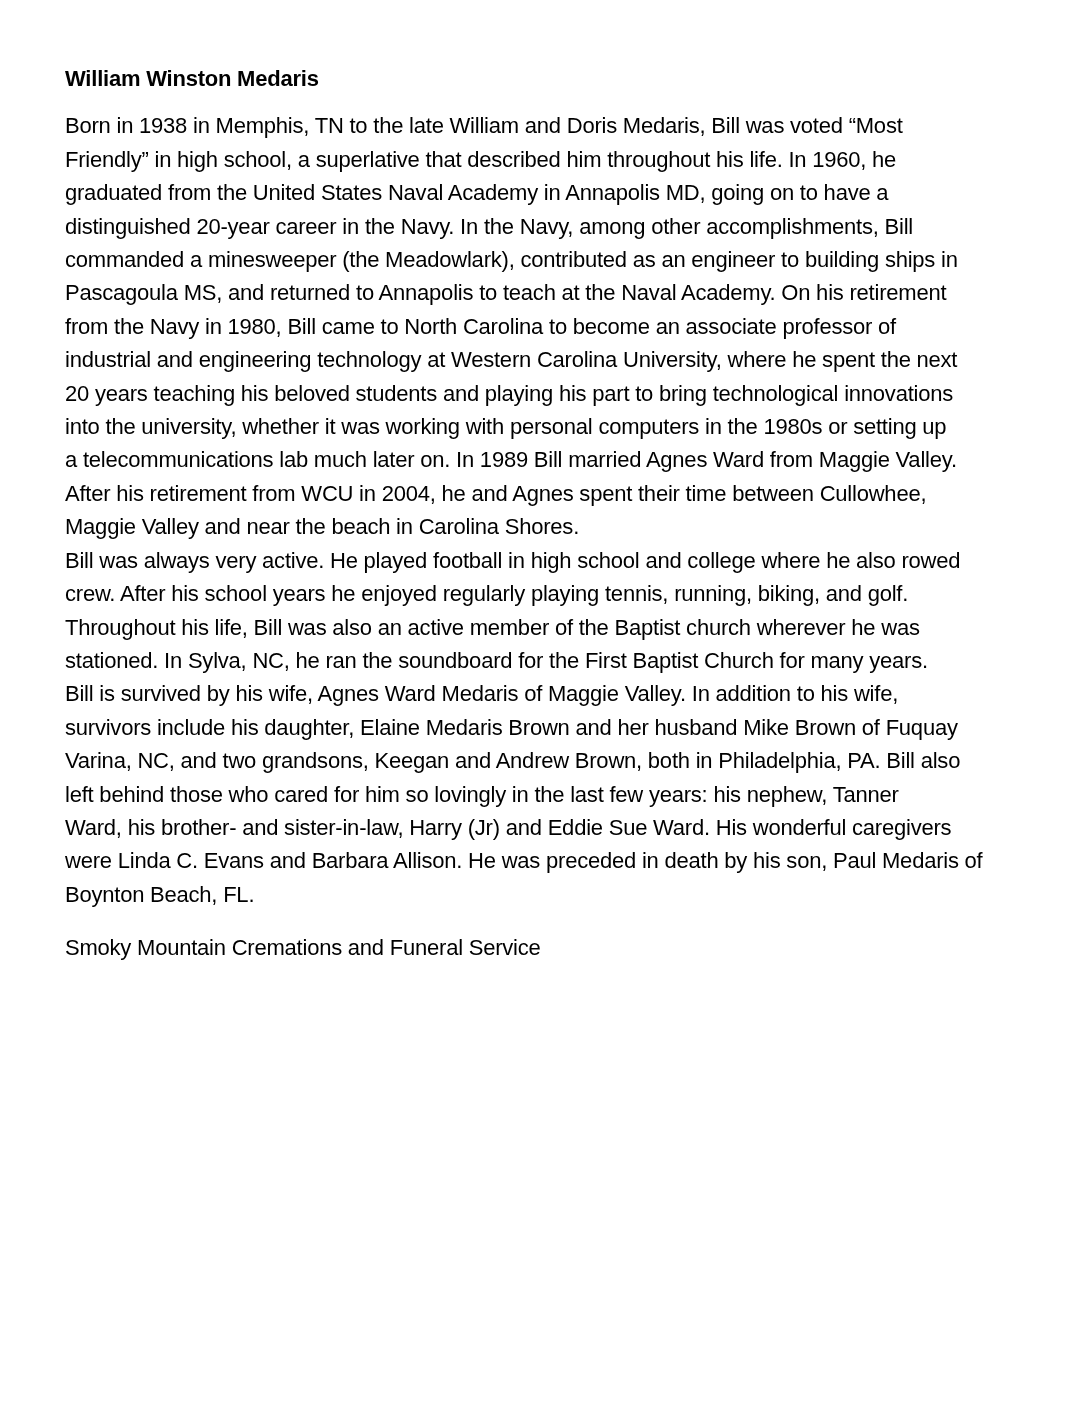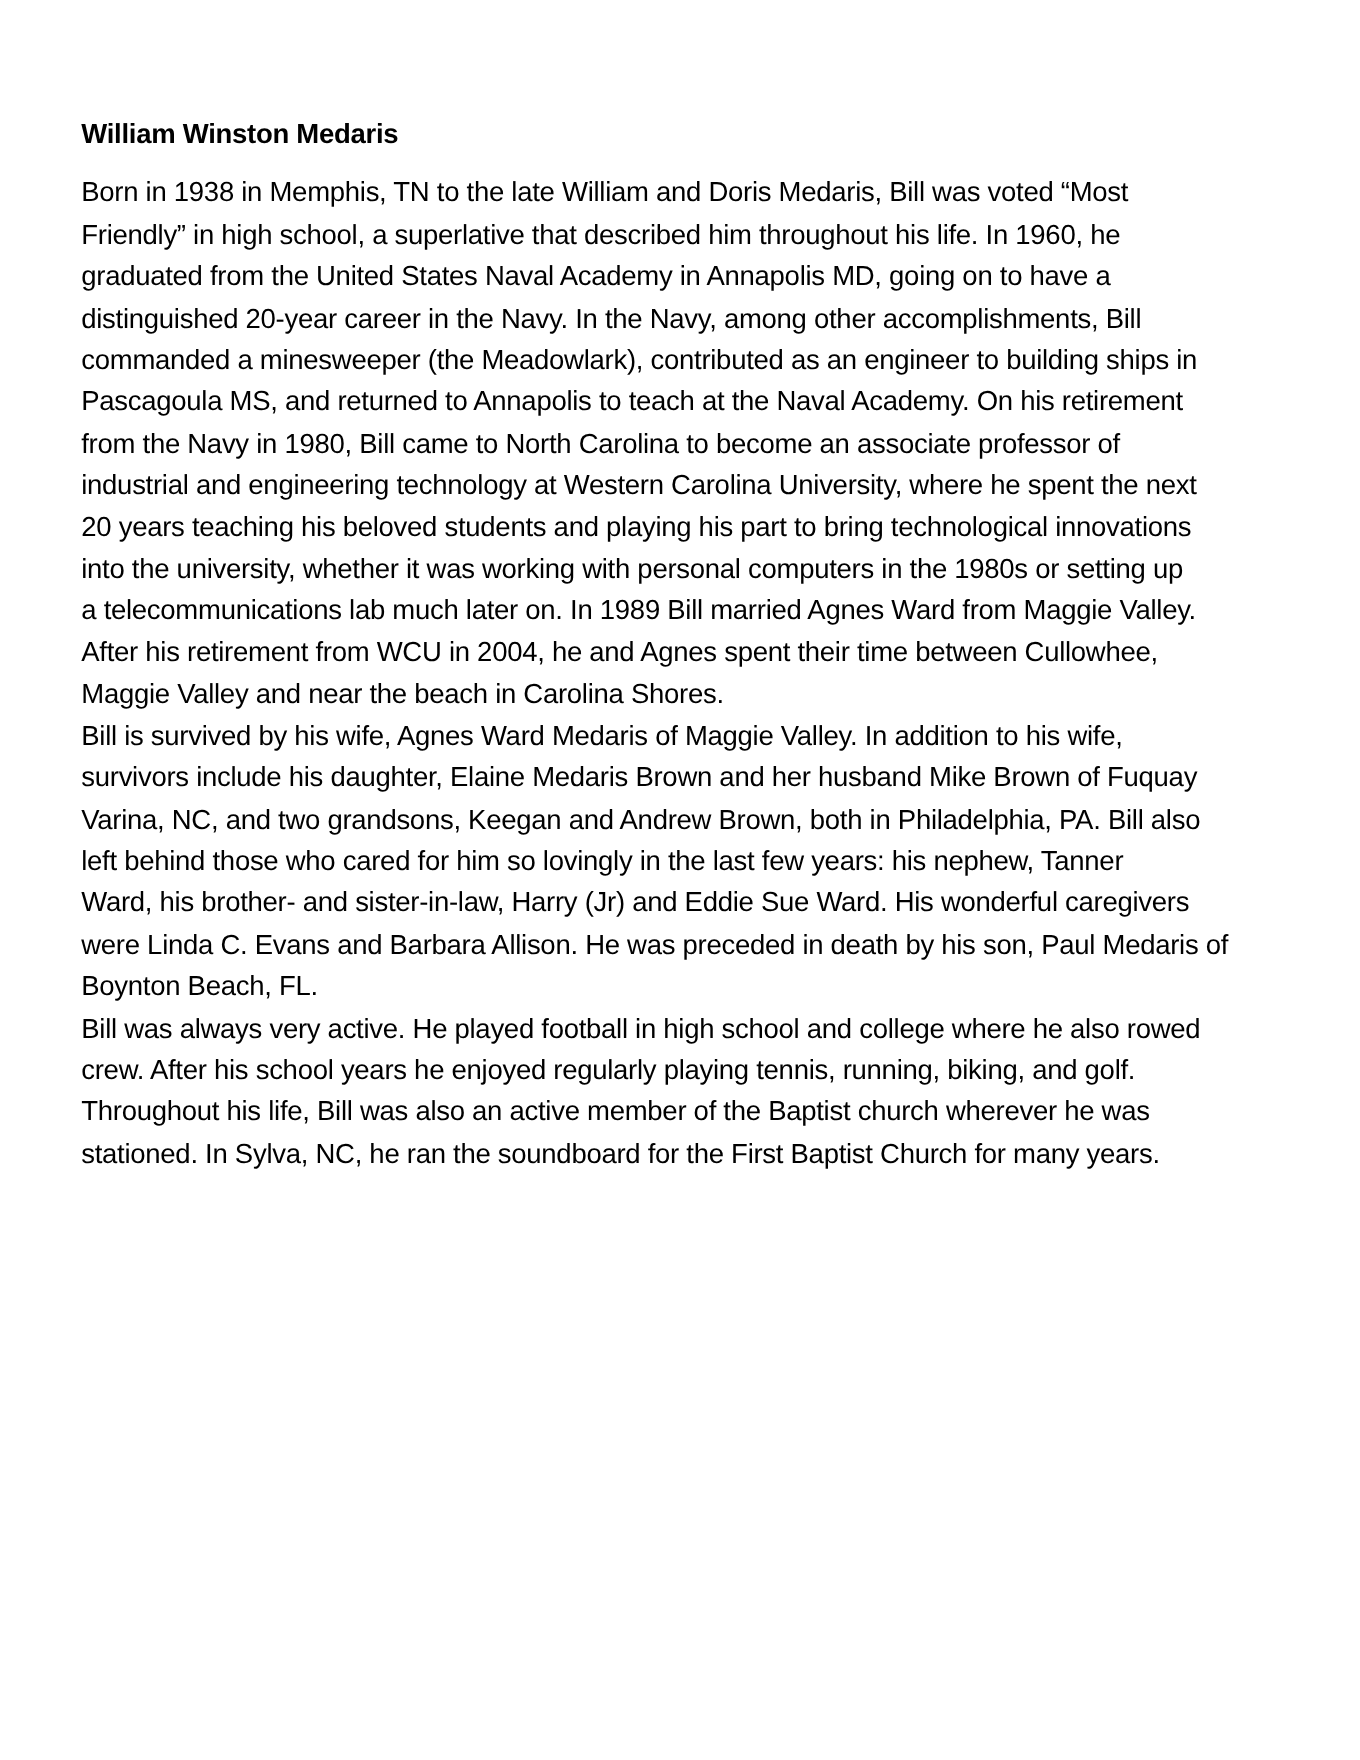--- a/index.html
+++ b/index.html
@@ -9,21 +9,21 @@
   body {
     width: 1088px;
     height: 1408px;
     background: #ffffff;
     overflow: hidden;
   }
   .page {
     box-sizing: border-box;
     width: 1088px;
     height: 1408px;
-    padding: 90px 18px 0 65px;
+    padding: 62px 18px 0 65px;
     color: #000000;
     font-family: "Liberation Sans", sans-serif;
     font-size: 22px;
     line-height: 33.4px;
     letter-spacing: -0.01em;
   }
   .doc-title {
     font-size: 22px;
     font-weight: 700;
     margin: 0 0 14px 0;
@@ -52,26 +52,27 @@
 commanded a minesweeper (the Meadowlark), contributed as an engineer to building ships in
 Pascagoula MS, and returned to Annapolis to teach at the Naval Academy. On his retirement
 from the Navy in 1980, Bill came to North Carolina to become an associate professor of
 industrial and engineering technology at Western Carolina University, where he spent the next
 20 years teaching his beloved students and playing his part to bring technological innovations
 into the university, whether it was working with personal computers in the 1980s or setting up
 a telecommunications lab much later on. In 1989 Bill married Agnes Ward from Maggie Valley.
 After his retirement from WCU in 2004, he and Agnes spent their time between Cullowhee,
 Maggie Valley and near the beach in Carolina Shores.</p>
 
+  <p class="para">Bill was always very active. He played football in high school and college where he also rowed
+crew. After his school years he enjoyed regularly playing tennis, running, biking, and golf.
+Throughout his life, Bill was also an active member of the Baptist church wherever he was
+stationed. In Sylva, NC, he ran the soundboard for the First Baptist Church for many years.</p>
+
   <p class="para">Bill is survived by his wife, Agnes Ward Medaris of Maggie Valley. In addition to his wife,
 survivors include his daughter, Elaine Medaris Brown and her husband Mike Brown of Fuquay
 Varina, NC, and two grandsons, Keegan and Andrew Brown, both in Philadelphia, PA. Bill also
 left behind those who cared for him so lovingly in the last few years: his nephew, Tanner
 Ward, his brother- and sister-in-law, Harry (Jr) and Eddie Sue Ward. His wonderful caregivers
 were Linda C. Evans and Barbara Allison. He was preceded in death by his son, Paul Medaris of
 Boynton Beach, FL.</p>
 
-  <p class="para">Bill was always very active. He played football in high school and college where he also rowed
-crew. After his school years he enjoyed regularly playing tennis, running, biking, and golf.
-Throughout his life, Bill was also an active member of the Baptist church wherever he was
-stationed. In Sylva, NC, he ran the soundboard for the First Baptist Church for many years.</p>
-
+  <p class="para footer-line">Smoky Mountain Cremations and Funeral Service</p>
 </div>
 
 </body></html>

